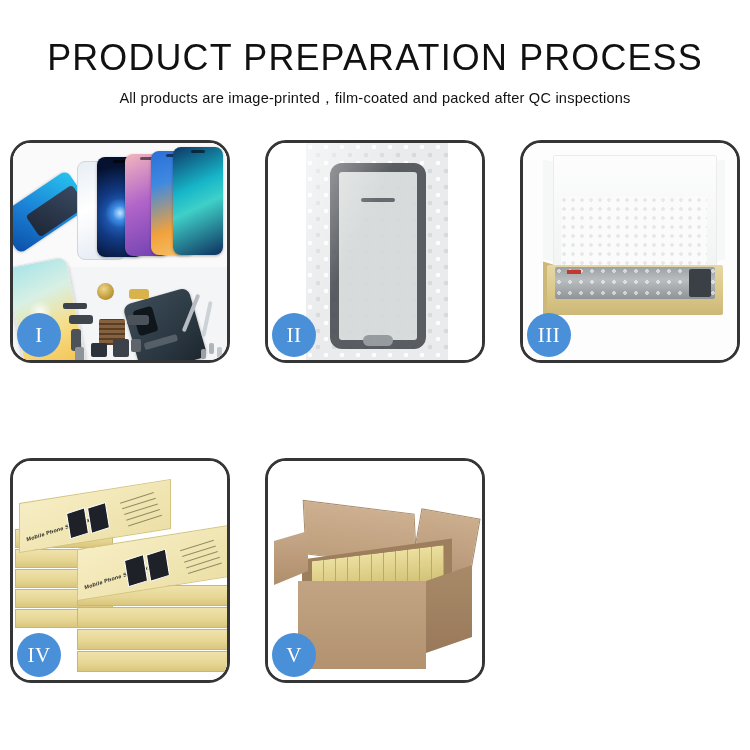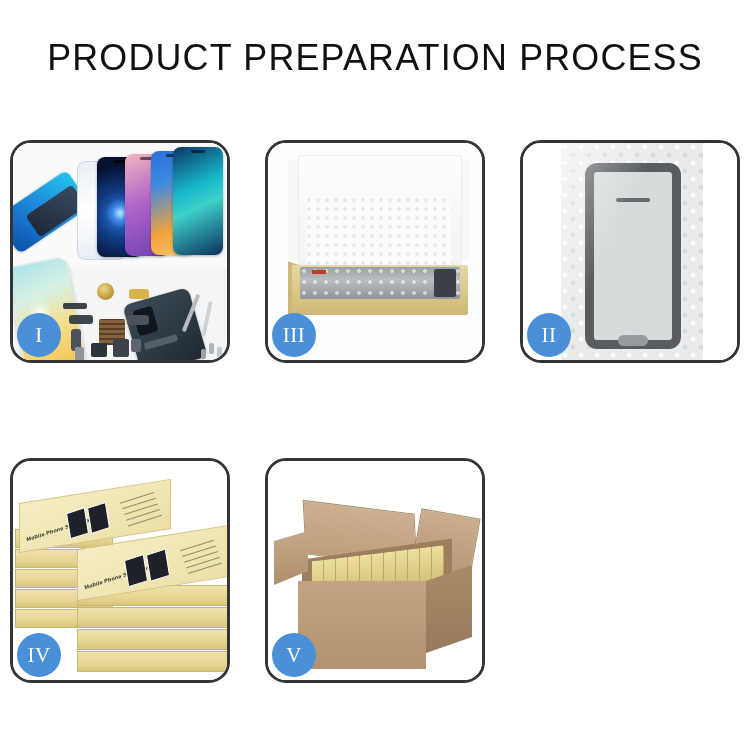--- a/index.html
+++ b/index.html
@@ -224,20 +224,21 @@
   .s-halo { position:absolute; left:12px; top:16px; width:196px; height:190px;
          background: radial-gradient(ellipse at 50% 45%, rgba(236,240,243,.9) 0%, rgba(255,255,255,0) 70%); }
 </style>
 </head>
 <body>
 
 <div id="root">
 
   <div class="header">
     <h1 class="title">PRODUCT PREPARATION PROCESS</h1>
+    <p class="subtitle">All products are image-printed，film-coated and packed after QC inspections</p>
   </div>
 
   <div class="grid">
 
     <div class="panel">
       <div class="photo">
         <div class="p1-bg"></div>
           <div class="p1-bg2"></div>
         <div class="ph ph1"></div>
         <div class="ph1b"></div>
@@ -277,44 +278,44 @@
         <div class="part pt-tool2"></div>
         <div class="part pt-screw1"></div>
         <div class="part pt-screw2"></div>
         <div class="part pt-screw3"></div>
       </div>
       <div class="badge">I</div>
     </div>
 
     <div class="panel">
       <div class="photo">
+        <div class="p2-bg"></div>
+        <div class="p2-wrap"></div>
+        <div class="p2-screen">
+          <div class="p2-speaker"></div>
+        </div>
+        <div class="p2-gloss"></div>
+      </div>
+      <div class="badge">II</div>
+    </div>
+
+    <div class="panel">
+      <div class="photo">
         <div class="p3-bg"></div>
         <div class="p3-lidL"></div>
           <div class="p3-lidR"></div>
         <div class="p3-lid"></div>
         <div class="p3-foam"></div>
         <div class="p3-flapL"></div>
         <div class="p3-box"></div>
         <div class="p3-boxin"></div>
         <div class="p3-red"></div>
         <div class="p3-dark"></div>
       </div>
       <div class="badge">III</div>
-    </div>
-
-    <div class="panel">
-      <div class="photo">
-        <div class="p2-bg"></div>
-        <div class="p2-wrap"></div>
-        <div class="p2-screen">
-          <div class="p2-speaker"></div>
-        </div>
-        <div class="p2-gloss"></div>
-      </div>
-      <div class="badge">II</div>
     </div>
 
     <div class="panel">
       <div class="photo">
         <div class="p4-bg"></div>
 
         <div class="ybox" style="left:2px;  top:148px; width:96px; height:17px;"></div>
         <div class="ybox" style="left:2px;  top:128px; width:96px; height:17px;"></div>
         <div class="ybox" style="left:2px;  top:108px; width:96px; height:17px;"></div>
         <div class="ybox" style="left:2px;  top:88px;  width:96px; height:17px;"></div>

